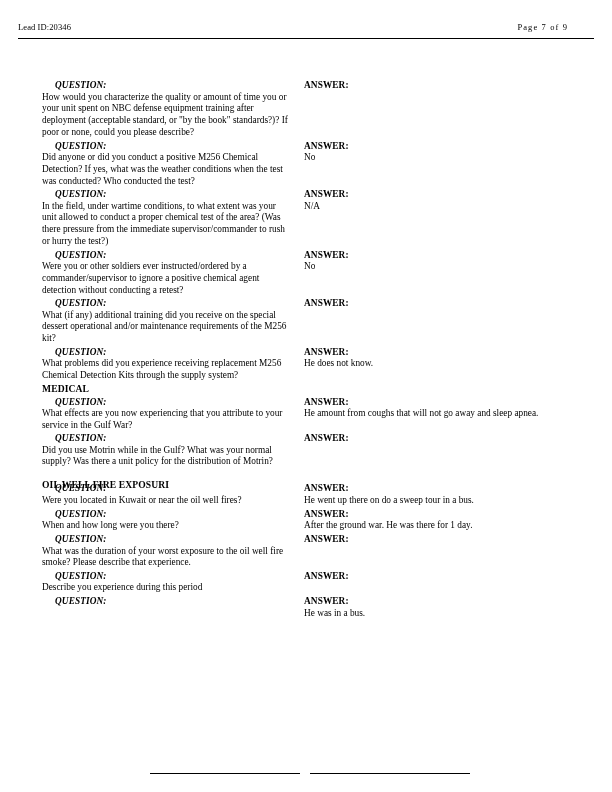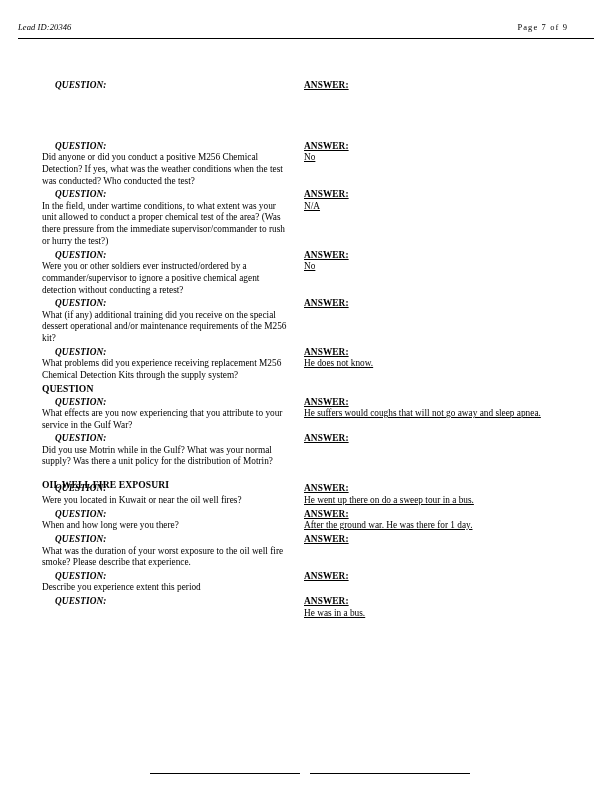--- a/index.html
+++ b/index.html
@@ -29,21 +29,20 @@
     right: 18px;
     height: 14px;
     font-size: 8.5px;
     letter-spacing: 0.1px;
   }
   .header .lead-id {
     position: absolute;
     left: 0;
     top: 0;
     white-space: nowrap;
-    font-style: italic;
   }
   .header .page-num {
     position: absolute;
     right: 26px;
     top: 0;
     white-space: nowrap;
     letter-spacing: 1.1px;
   }
   .header-rule {
     position: absolute;
@@ -85,21 +84,20 @@
     width: 248px;
     font-size: 9.3px;
     line-height: 11.6px;
   }
   .col-a {
     position: absolute;
     left: 262px;
     width: 278px;
     font-size: 9.3px;
     line-height: 11.6px;
-    text-decoration: underline;
   }
   .label {
     font-weight: bold;
     font-size: 9.3px;
     letter-spacing: 0.1px;
   }
   .q-label {
     margin-left: 13px;
     font-style: italic;
   }
@@ -123,20 +121,21 @@
   <div class="header">
     <span class="lead-id">Lead ID:20346</span>
     <span class="page-num">Page  7 of   9</span>
   </div>
   <div class="header-rule"></div>
 
   <div class="content" id="content">
       <div class="row" style="position: absolute; left: 0px; top: 0px; width: 540px;">
         <div class="col-q" style="position: absolute; top: 0px;">
           <div class="label q-label">QUESTION:</div>
+          <div class="text">How would you characterize the quality or amount of time you or your unit spent on NBC defense equipment training after deployment (acceptable standard, or "by the book" standards?)?  If poor or none, could you please describe?</div>
         </div>
         <div class="col-a" style="position: absolute; top: 0px;">
           <div class="label">ANSWER:</div>
         </div>
       </div>
       <div class="row" style="position: absolute; left: 0px; top: 60.5px; width: 540px;">
         <div class="col-q" style="position: absolute; top: 0px;">
           <div class="label q-label">QUESTION:</div>
           <div class="text">Did anyone or did you conduct a positive M256 Chemical Detection?  If yes, what was the weather conditions when the test was conducted?  Who conducted the test?</div>
         </div>
@@ -177,29 +176,29 @@
       <div class="row" style="position: absolute; left: 0px; top: 266.5px; width: 540px;">
         <div class="col-q" style="position: absolute; top: 0px;">
           <div class="label q-label">QUESTION:</div>
           <div class="text">What problems did you experience receiving replacement M256 Chemical Detection Kits through the supply system?</div>
         </div>
         <div class="col-a" style="position: absolute; top: 0px;">
           <div class="label">ANSWER:</div>
           <div class="text">He does not know.</div>
         </div>
       </div>
-      <div class="section-head" style="position: absolute; left: 0px; top: 303px;">QUESTION</div>
+      <div class="section-head" style="position: absolute; left: 0px; top: 303px;">MEDICAL</div>
       <div class="row" style="position: absolute; left: 0px; top: 316.5px; width: 540px;">
         <div class="col-q" style="position: absolute; top: 0px;">
           <div class="label q-label">QUESTION:</div>
           <div class="text">What effects are you now experiencing that you attribute to your service in the Gulf War?</div>
         </div>
         <div class="col-a" style="position: absolute; top: 0px;">
           <div class="label">ANSWER:</div>
-          <div class="text">He suffers would coughs that will not go away and sleep apnea.</div>
+          <div class="text">He amount from coughs that will not go away and sleep apnea.</div>
         </div>
       </div>
       <div class="row" style="position: absolute; left: 0px; top: 353px; width: 540px;">
         <div class="col-q" style="position: absolute; top: 0px;">
           <div class="label q-label">QUESTION:</div>
           <div class="text">Did you use Motrin while in the Gulf?  What was your normal supply?  Was there a unit policy for the distribution of Motrin?</div>
         </div>
         <div class="col-a" style="position: absolute; top: 0px;">
           <div class="label">ANSWER:</div>
         </div>
@@ -230,21 +229,21 @@
           <div class="label q-label">QUESTION:</div>
           <div class="text">What was the duration of your worst exposure to the oil well fire smoke?  Please describe that experience.</div>
         </div>
         <div class="col-a" style="position: absolute; top: 0px;">
           <div class="label">ANSWER:</div>
         </div>
       </div>
       <div class="row" style="position: absolute; left: 0px; top: 490.5px; width: 540px;">
         <div class="col-q" style="position: absolute; top: 0px;">
           <div class="label q-label">QUESTION:</div>
-          <div class="text">Describe you experience extent this period</div>
+          <div class="text">Describe you experience during this period</div>
         </div>
         <div class="col-a" style="position: absolute; top: 0px;">
           <div class="label">ANSWER:</div>
         </div>
       </div>
       <div class="row" style="position: absolute; left: 0px; top: 516px; width: 540px;">
         <div class="col-q" style="position: absolute; top: 0px;">
           <div class="label q-label">QUESTION:</div>
         </div>
         <div class="col-a" style="position: absolute; top: 0px;">

